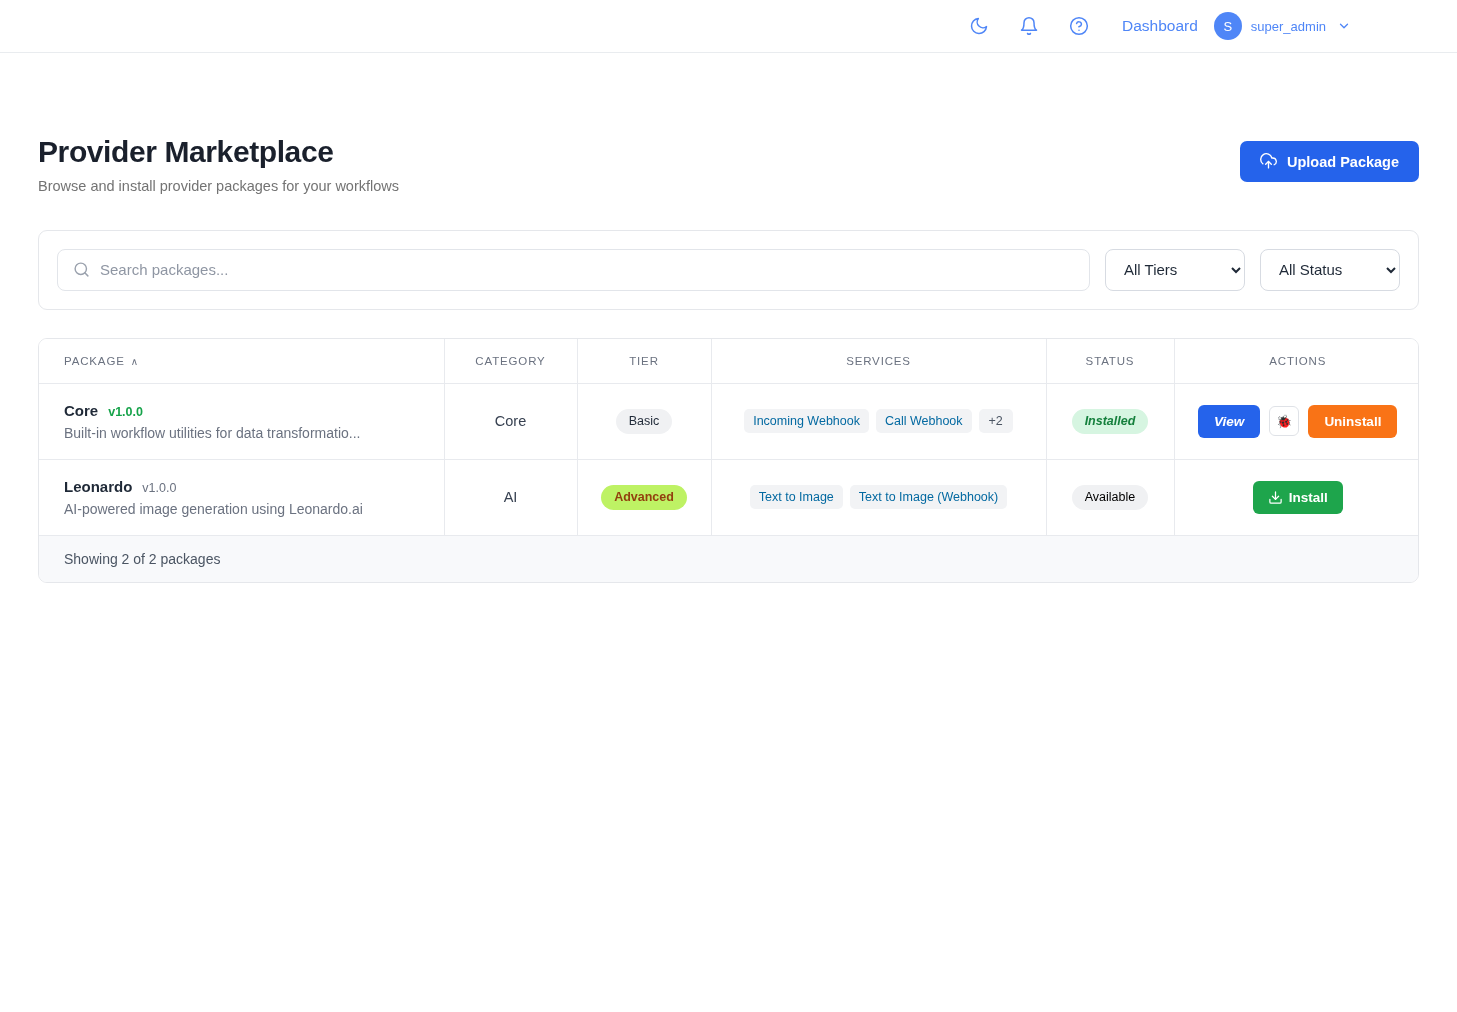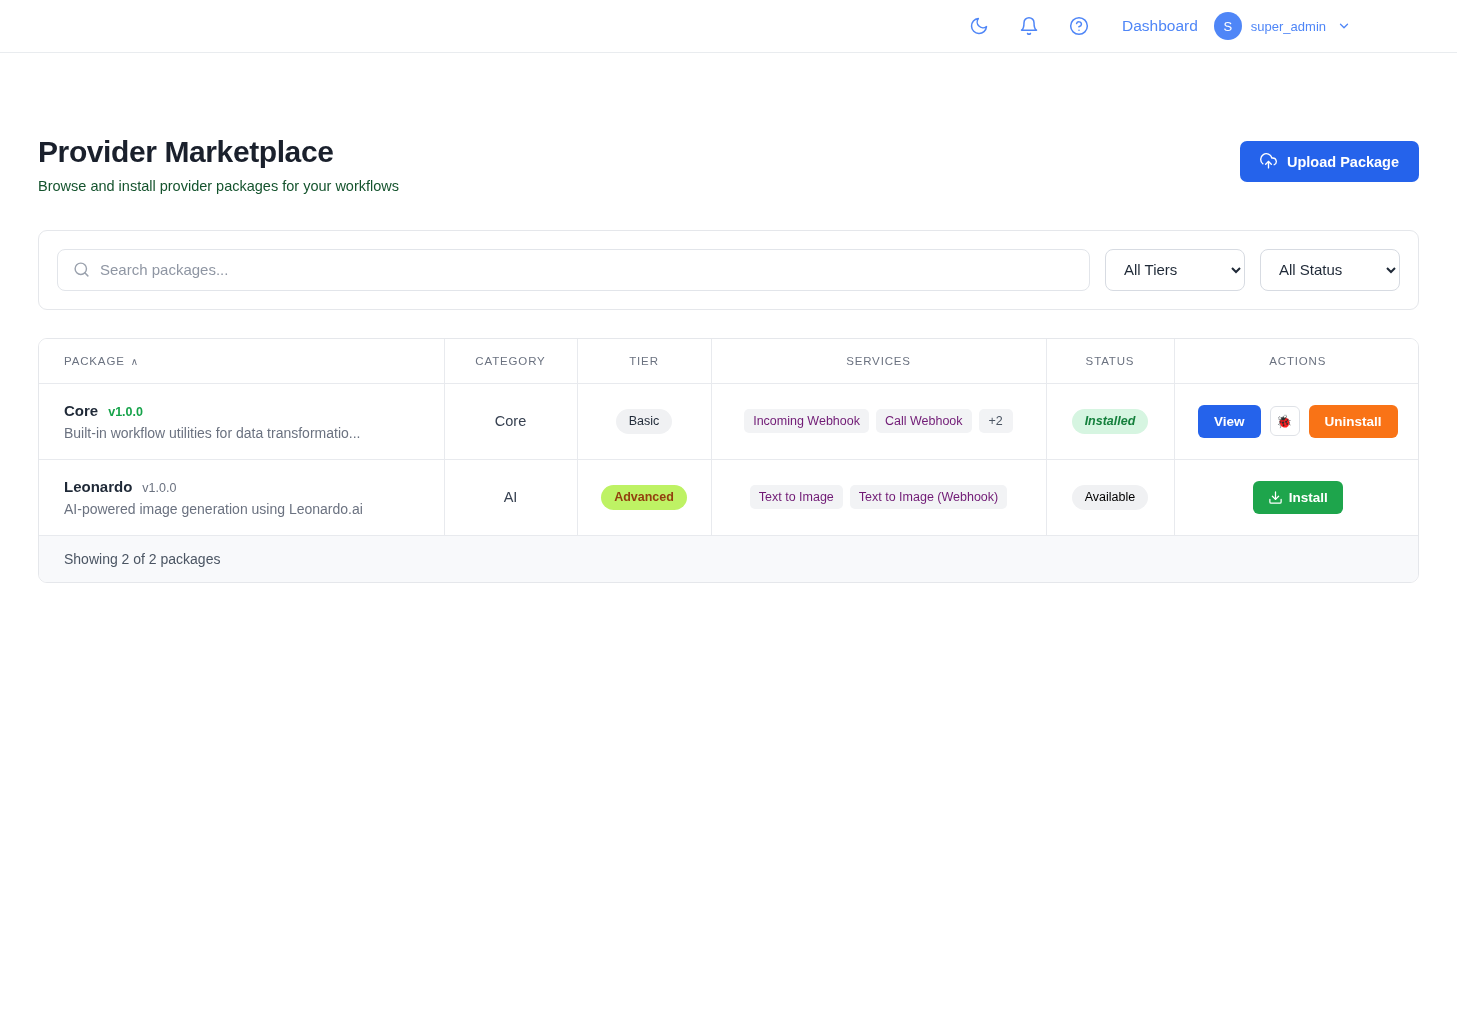--- a/index.html
+++ b/index.html
@@ -86,21 +86,21 @@
   .page-title {
     font-size: 30px;
     font-weight: bold;
     letter-spacing: -0.4px;
     color: #1a202c;
     margin: 0 0 8px 0;
     line-height: 1.15;
   }
   .page-sub {
     font-size: 14.5px;
-    color: #14532d;
+    color: #737373;
     margin: 0;
   }
   .btn-upload {
     display: inline-flex;
     align-items: center;
     gap: 10px;
     background: #2563eb;
     color: #ffffff;
     border: none;
     border-radius: 7px;
@@ -257,21 +257,21 @@
 
   .services {
     display: flex;
     flex-wrap: wrap;
     gap: 7px;
     justify-content: center;
     align-items: center;
   }
   .svc-tag {
     background: #f2f3f5;
-    color: #701a75;
+    color: #0369a1;
     border-radius: 5px;
     font-size: 12.5px;
     padding: 5px 9px;
     white-space: nowrap;
   }
   .svc-more {
     background: #f2f3f5;
     color: #4b5563;
     border-radius: 5px;
     font-size: 12.5px;
@@ -291,21 +291,21 @@
     font-weight: bold;
     padding: 9px 16px;
     cursor: pointer;
     color: #ffffff;
     font-family: inherit;
     white-space: nowrap;
     display: inline-flex;
     align-items: center;
     gap: 6px;
   }
-  .btn-view { background: #2563eb; }
+  .btn-view { background: #2563eb; font-style: italic; }
   .btn-uninstall { background: #f97316; }
   .btn-install { background: #1ea54c; padding: 9px 15px; }
   .btn-icon {
     background: #ffffff;
     border: 1px solid #dfe2e7;
     border-radius: 6px;
     width: 30px; height: 30px;
     display: inline-flex;
     align-items: center;
     justify-content: center;

